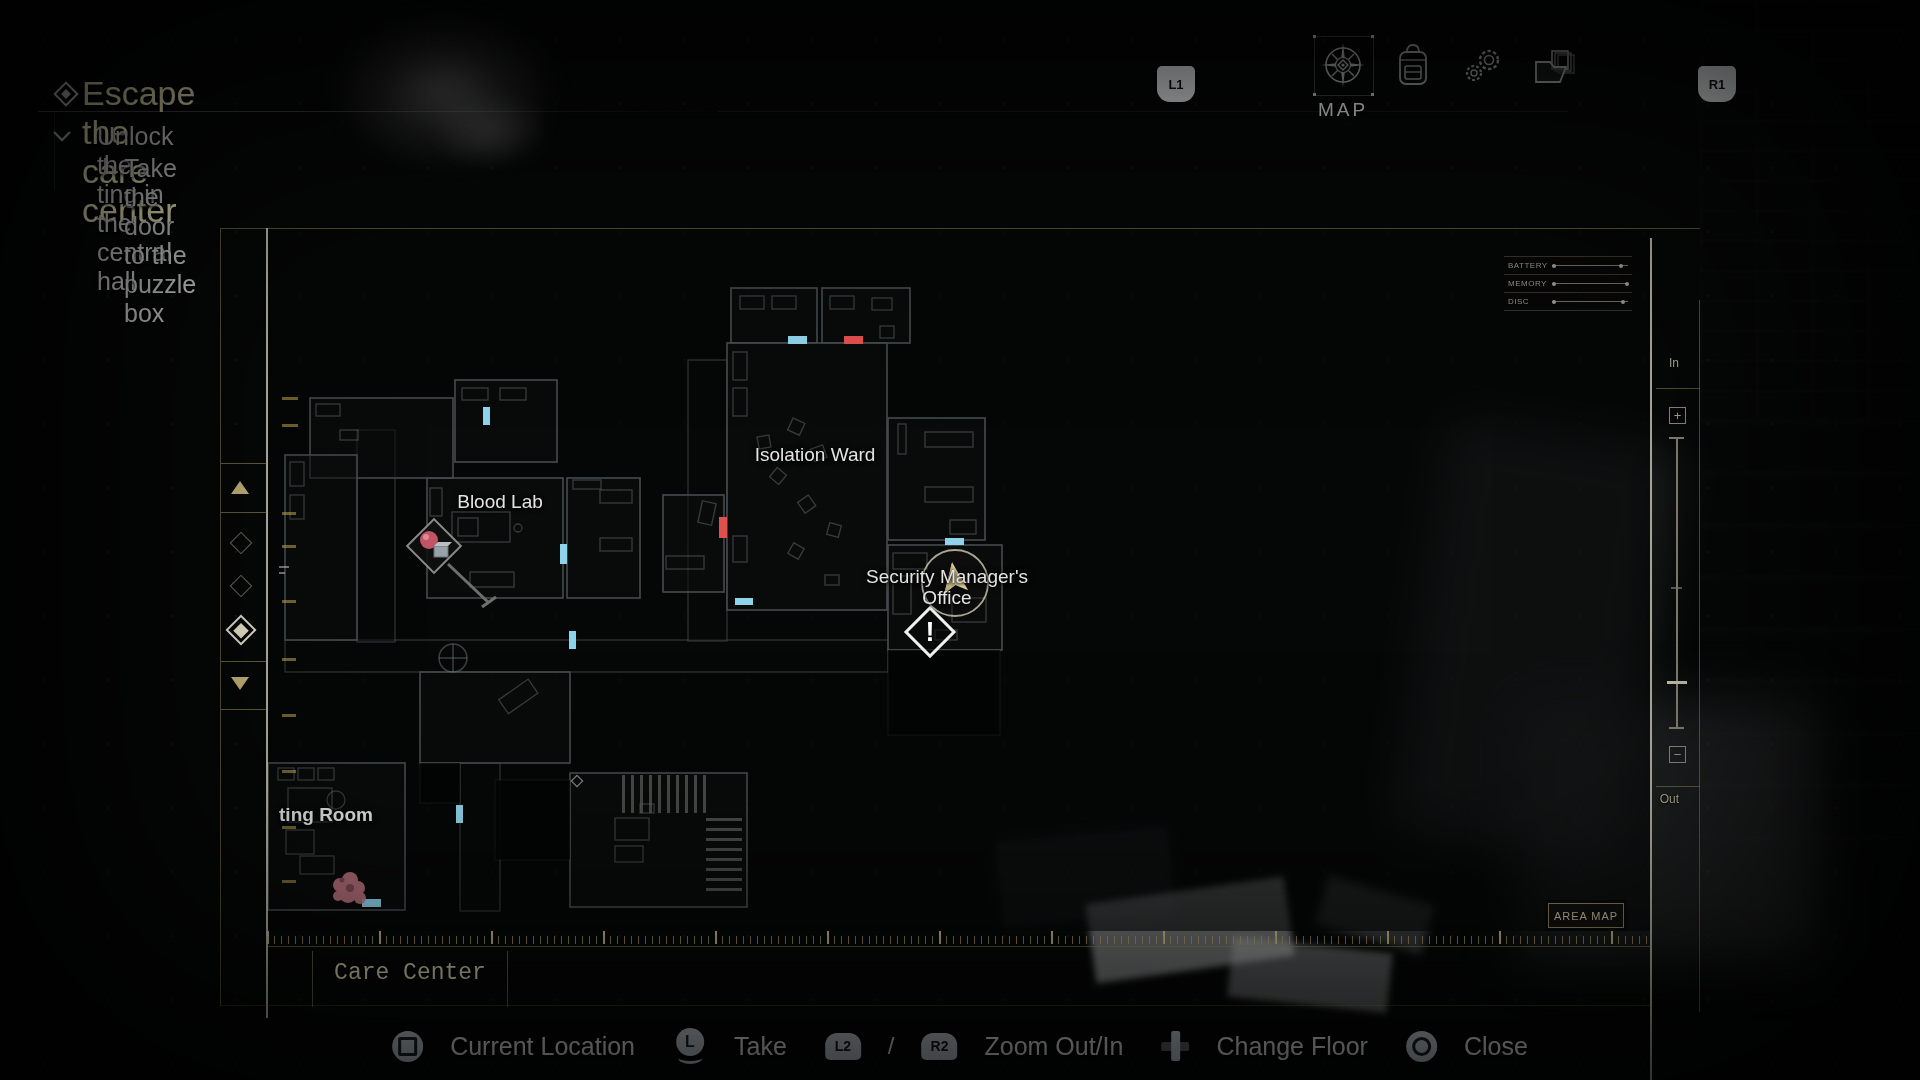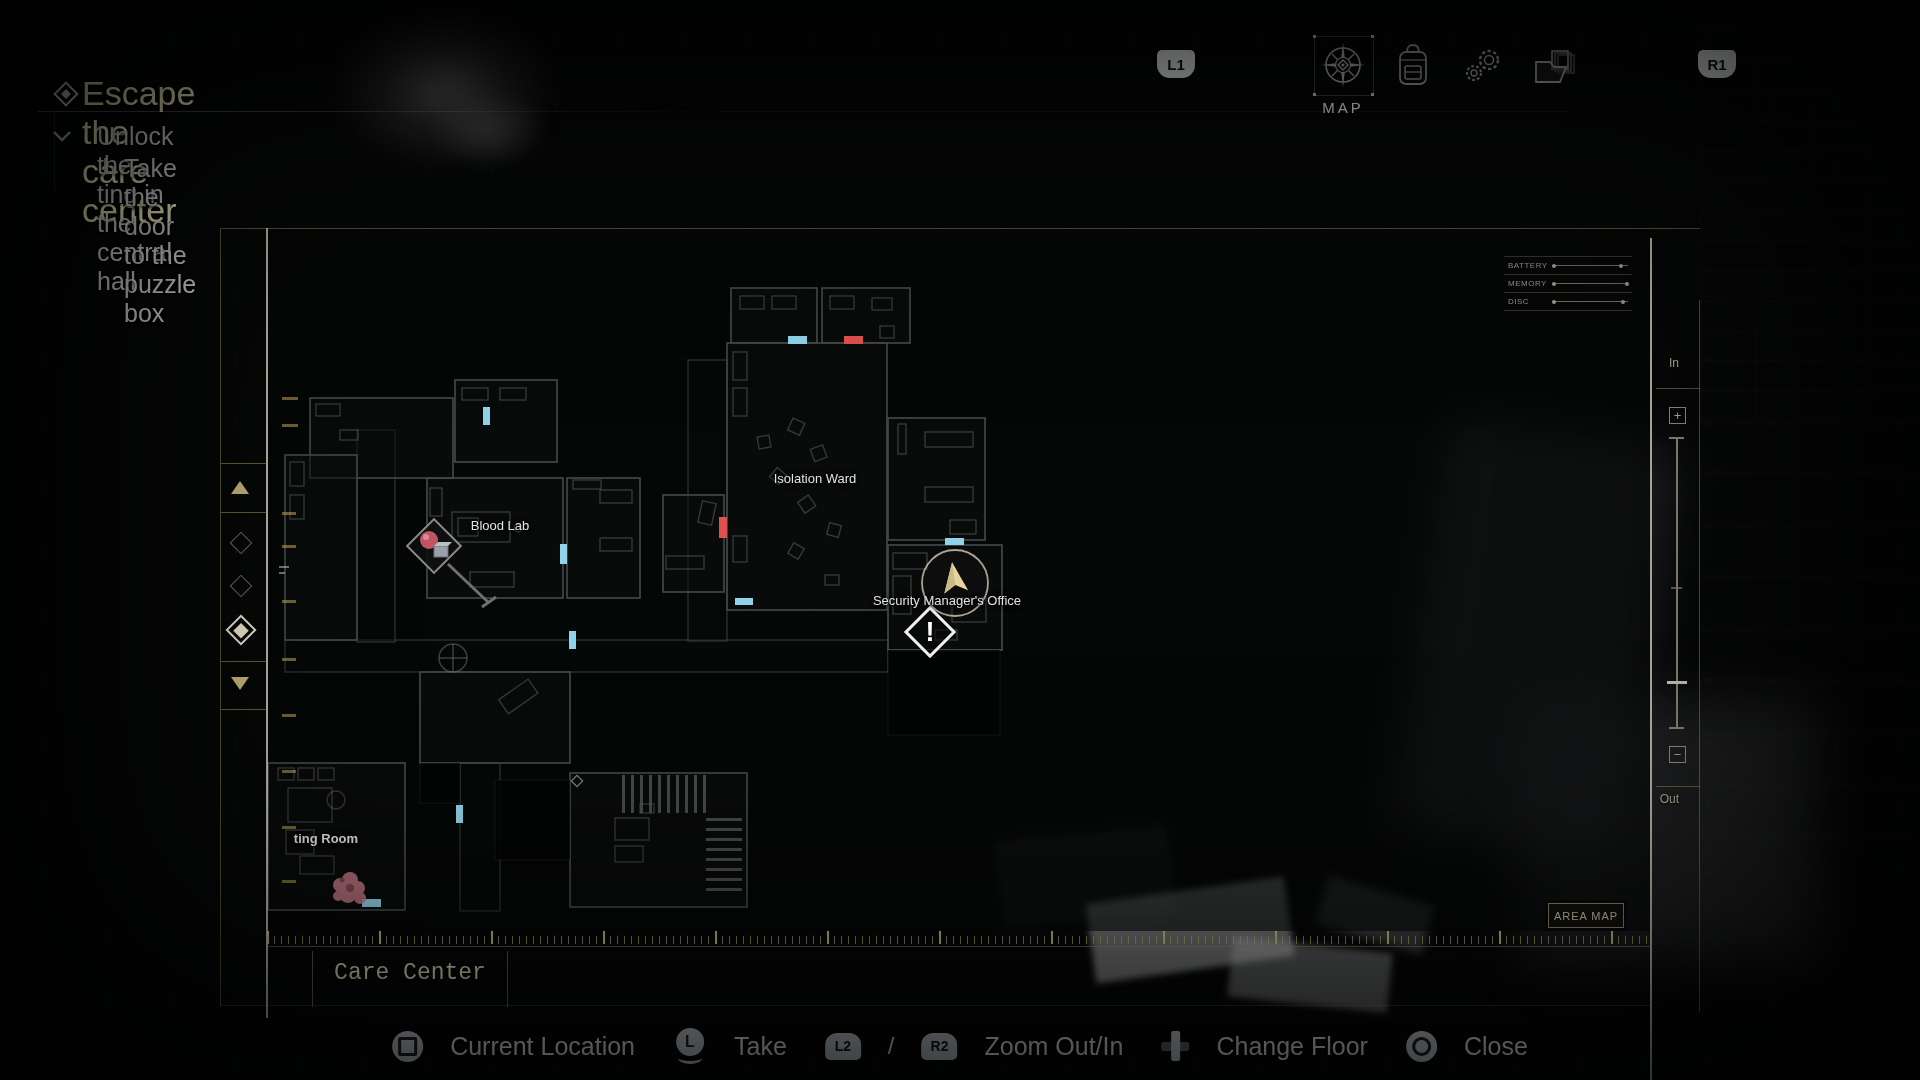--- a/index.html
+++ b/index.html
@@ -34,29 +34,29 @@
   #obj-sep{position:absolute;left:38px;top:111px;width:680px;height:1px;
     background:linear-gradient(90deg,rgba(220,220,220,0.35),rgba(220,220,220,0.12) 70%,transparent);}
   #obj-sep2{position:absolute;left:718px;top:111px;width:850px;height:1px;background:rgba(220,220,220,0.07);}
   #obj-vline{position:absolute;left:54px;top:112px;width:1px;height:78px;background:rgba(200,200,200,0.18);}
   #obj-chevron{position:absolute;left:52px;top:129px;}
   #obj-sub{position:absolute;left:97px;top:122px;font-size:25px;color:#d8d8d8;text-shadow:0 2px 3px #000;}
   #obj-corner{position:absolute;left:104px;top:158px;width:12px;height:13px;border-left:2px solid rgba(205,205,205,0.85);border-bottom:2px solid rgba(205,205,205,0.85);}
   #obj-sub2{position:absolute;left:124px;top:154px;font-size:25px;color:#d8d8d8;text-shadow:0 2px 3px #000;}
 
   
-  .shoulder{position:absolute;width:38px;height:28px;background:#edf0f1;color:#121517;
-    font-weight:bold;font-size:15px;display:flex;align-items:center;justify-content:center;
-    border-radius:5px 5px 13px 13px;text-shadow:none;}
+  .shoulder{position:absolute;width:38px;height:36px;background:#edf0f1;color:#121517;
+    font-weight:bold;font-size:13px;display:flex;align-items:center;justify-content:center;
+    border-radius:5px 5px 13px 13px;text-shadow:none;margin-top:16px;}
   #l1{left:1157px;top:50px;} #r1{left:1698px;top:50px;}
   #tab-frame{position:absolute;left:1314px;top:36px;width:58px;height:58px;border:1px solid rgba(170,170,170,0.35);}
   #tab-frame .corner-dots{position:absolute;left:-2px;top:-2px;width:3px;height:3px;background:#cfcfcf;
     box-shadow:58px 0 #cfcfcf,0 58px #cfcfcf,58px 58px #cfcfcf;}
   .tabicon{position:absolute;opacity:.82;}
-  #map-label{position:absolute;left:1308px;top:99px;width:70px;text-align:center;font-size:15px;letter-spacing:3px;color:#f2f2f2;text-shadow:0 2px 3px #000;}
+  #map-label{position:absolute;left:1308px;top:99px;width:70px;text-align:center;font-size:19px;letter-spacing:3px;color:#f2f2f2;text-shadow:0 2px 3px #000;}
 
   
   #map-bg{position:absolute;left:267px;top:228px;width:1384px;height:703px;background:rgba(5,6,6,0.6);}
   .goldline{position:absolute;background:rgba(158,146,92,0.55);}
   .brightline{position:absolute;background:rgba(226,222,206,0.8);}
   
   #ticks-tall{position:absolute;left:267px;top:931px;width:1384px;height:13px;
     background:repeating-linear-gradient(90deg,rgba(222,207,132,0.9) 0 2px,transparent 2px 112px);}
   #ticks-small{position:absolute;left:267px;top:936px;width:1384px;height:8px;
     background:repeating-linear-gradient(90deg,rgba(192,178,108,0.7) 0 1.5px,transparent 1.5px 7px);}
@@ -81,21 +81,21 @@
   
   #legend{position:absolute;left:1504px;top:256px;width:128px;background:rgba(8,8,6,0.5);}
   .legend-row{display:flex;align-items:center;height:17px;border-top:1px solid rgba(118,110,78,0.45);padding:0 4px;}
   .legend-row:last-child{border-bottom:1px solid rgba(118,110,78,0.45);}
   .legend-label{font-size:8px;letter-spacing:.5px;color:#95958c;width:44px;}
   .legend-line{position:relative;flex:1;height:1px;background:#6e6e66;}
   .legend-line .d1,.legend-line .d2{position:absolute;top:-1.5px;width:4px;height:4px;border-radius:50%;background:#9c9c92;}
   .legend-line .d1{left:0;}
 
   
-  .room-label{position:absolute;font-size:13px;color:#e3e3e3;text-shadow:0 1px 3px #000,0 0 6px rgba(0,0,0,0.8);text-align:center;line-height:21px;margin-top:24px;}
+  .room-label{position:absolute;font-size:19px;color:#e3e3e3;text-shadow:0 1px 3px #000,0 0 6px rgba(0,0,0,0.8);text-align:center;line-height:21px;}
 
   
   #area-map-btn{position:absolute;left:1548px;top:903px;width:74px;height:23px;border:1px solid #8d8569;
     background:rgba(18,18,14,0.65);color:#cfc7a4;font-size:11px;letter-spacing:1px;
     display:flex;align-items:center;justify-content:center;box-shadow:0 0 0 3px rgba(0,0,0,0.35);}
   #floor-name{position:absolute;left:312px;top:960px;width:196px;text-align:center;
     font-family:"Liberation Mono",monospace;font-size:23px;color:#d9d2b2;text-shadow:0 1px 2px #000;}
   .careline{position:absolute;top:951px;width:1px;height:56px;background:rgba(200,190,150,0.45);}
 
   

